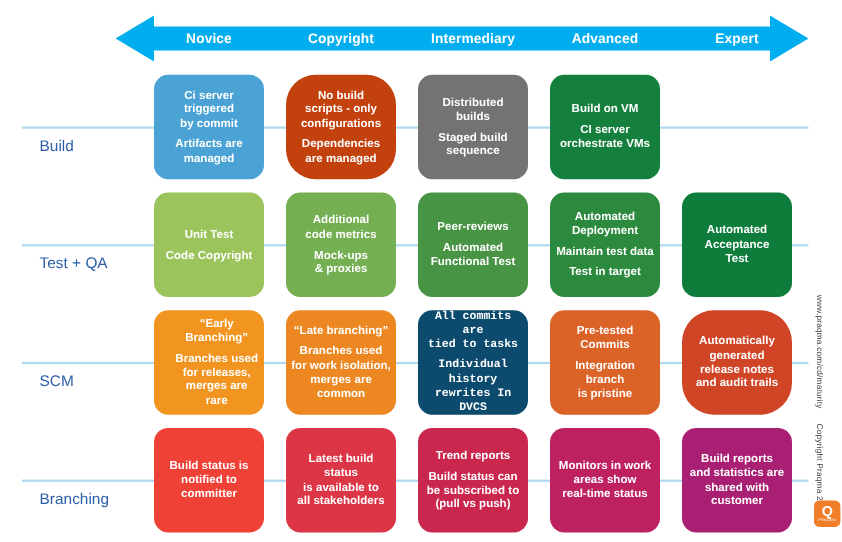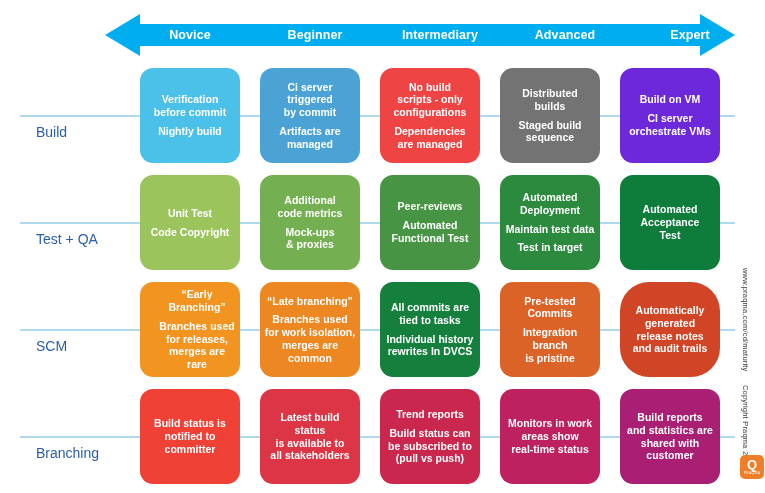--- a/index.html
+++ b/index.html
@@ -28,21 +28,20 @@
   }
   .arrow-svg { display: block; }
   #stage-labels {
     position: absolute;
     left: 140px;
     top: 14px;
     width: 600px;
     height: 42px;
     display: flex;
     align-items: center;
-    justify-content: space-between;
   }
   .stage-label {
     flex: 0 0 100px;
     margin-right: 20px;
     text-align: center;
     color: #ffffff;
     font-size: 12.5px;
     font-weight: bold;
     letter-spacing: 0.1px;
     line-height: 1;
@@ -157,48 +156,44 @@
 <div id="canvas">
 
   <div id="arrow-band">
     <svg class="arrow-svg" width="630" height="42" viewBox="0 0 630 42" xmlns="http://www.w3.org/2000/svg">
       <polygon points="0,21 35,0 35,10 595,10 595,0 630,21 595,42 595,32 35,32 35,42" fill="#00AEEF"></polygon>
     </svg>
   </div>
 
   <div id="stage-labels">
     <div class="stage-label">Novice</div>
-    <div class="stage-label">Beginner</div>
+    <div class="stage-label">Copyright</div>
     <div class="stage-label">Intermediary</div>
     <div class="stage-label">Advanced</div>
     <div class="stage-label">Expert</div>
   </div>
 
   <div id="rows-host">
       <div class="row" style="top: 68px;">
         <div class="row-line" style="background: rgb(174, 217, 239);"></div>
         <div class="row-label" style="color: rgb(43, 94, 168);">Build</div>
         <div class="cards">
-          <div class="card" style="background: rgb(75, 192, 232);">
-            <div class="card-block">Verification<br>before commit</div>
-            <div class="card-block">Nightly build</div>
-          </div>
           <div class="card" style="background: rgb(74, 163, 212);">
             <div class="card-block">Ci server<br>triggered<br>by commit</div>
             <div class="card-block">Artifacts are<br>managed</div>
           </div>
-          <div class="card" style="background: #ef4444;">
+          <div class="card" style="background: #c2410c; border-radius: 27px;">
             <div class="card-block">No build<br>scripts - only<br>configurations</div>
             <div class="card-block">Dependencies<br>are managed</div>
           </div>
           <div class="card" style="background: #737373;">
             <div class="card-block">Distributed<br>builds</div>
             <div class="card-block">Staged build<br>sequence</div>
           </div>
-          <div class="card" style="background: #6d28d9;">
+          <div class="card" style="background: #15803d;">
             <div class="card-block">Build on VM</div>
             <div class="card-block">CI server<br>orchestrate VMs</div>
           </div>
         </div>
       </div>
       <div class="row" style="top: 175px;">
         <div class="row-line" style="background: rgb(174, 217, 239);"></div>
         <div class="row-label" style="color: rgb(43, 94, 168);">Test + QA</div>
         <div class="cards">
           <div class="card" style="background: rgb(156, 196, 92);">
@@ -228,21 +223,21 @@
         <div class="row-label" style="color: rgb(43, 94, 168);">SCM</div>
         <div class="cards">
           <div class="card" style="background: rgb(242, 148, 32); padding-left: 18px;">
             <div class="card-block">“Early Branching”</div>
             <div class="card-block">Branches used<br>for releases,<br>merges are rare</div>
           </div>
           <div class="card" style="background: rgb(236, 135, 34);">
             <div class="card-block">“Late branching”</div>
             <div class="card-block">Branches used<br>for work isolation,<br>merges are<br>common</div>
           </div>
-          <div class="card" style="background: #15803d;">
+          <div class="card" style="background: #0c4a6e; font-family: Liberation Mono, monospace;">
             <div class="card-block">All commits are<br>tied to tasks</div>
             <div class="card-block">Individual history<br>rewrites In DVCS</div>
           </div>
           <div class="card" style="background: rgb(220, 99, 39);">
             <div class="card-block">Pre-tested<br>Commits</div>
             <div class="card-block">Integration<br>branch<br>is pristine</div>
           </div>
           <div class="card" style="background: rgb(207, 69, 38); border-radius: 29px;">
             <div class="card-block">Automatically<br>generated<br>release notes<br>and audit trails</div>
           </div>

